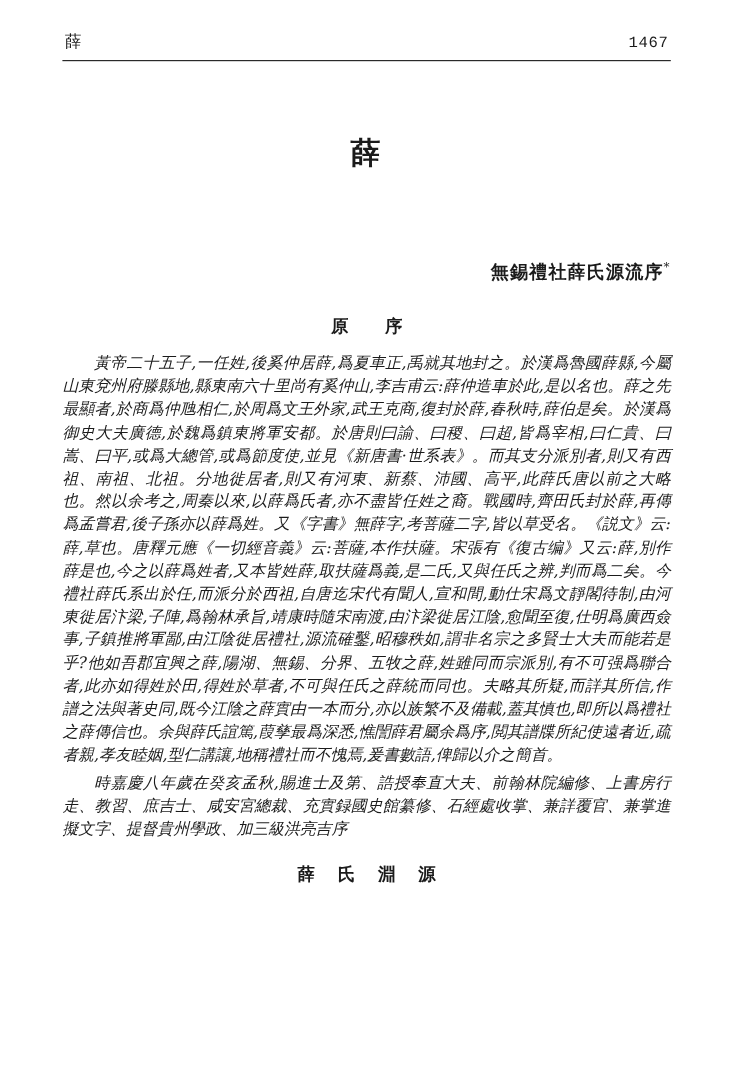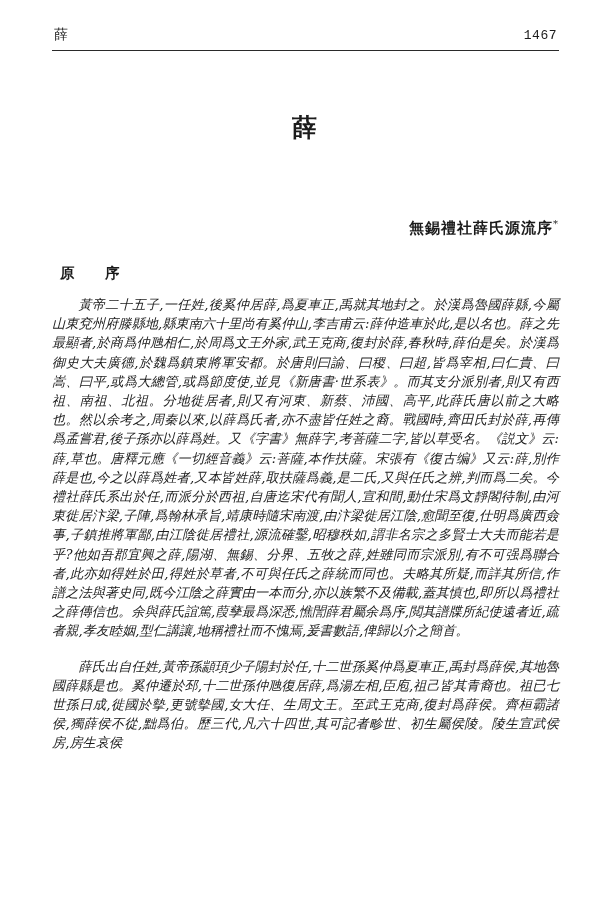--- a/index.html
+++ b/index.html
@@ -51,21 +51,21 @@
     font-weight: bold;
     margin-top: 74px;
     letter-spacing: 1px;
   }
   .section-title .asterisk {
     font-size: 10px;
     vertical-align: super;
     font-weight: normal;
   }
   .subsection-title {
-    text-align: left;
+    text-align: center;
     font-size: 14.5px;
     font-weight: bold;
     margin-top: 26px;
     letter-spacing: 8px;
     padding-left: 8px;
   }
   .body-text {
     font-size: 13.2px;
     line-height: 19.2px;
     text-align: justify;
@@ -105,20 +105,19 @@
 
   <div class="section-title">
     <span>無錫禮社薛氏源流序</span><span class="asterisk">*</span>
   </div>
 
   <div class="subsection-title">原　序</div>
 
   <div class="body-text">
     <p>黃帝二十五子,一任姓,後奚仲居薛,爲夏車正,禹就其地封之。於漢爲魯國薛縣,今屬山東兗州府滕縣地,縣東南六十里尚有奚仲山,李吉甫云:薛仲造車於此,是以名也。薛之先最顯者,於商爲仲虺相仁,於周爲文王外家,武王克商,復封於薛,春秋時,薛伯是矣。於漢爲御史大夫廣德,於魏爲鎮東將軍安都。於唐則曰諭、曰稷、曰超,皆爲宰相,曰仁貴、曰嵩、曰平,或爲大總管,或爲節度使,並見《新唐書·世系表》。而其支分派別者,則又有西祖、南祖、北祖。分地徙居者,則又有河東、新蔡、沛國、高平,此薛氏唐以前之大略也。然以余考之,周秦以來,以薛爲氏者,亦不盡皆任姓之裔。戰國時,齊田氏封於薛,再傳爲孟嘗君,後子孫亦以薛爲姓。又《字書》無薛字,考菩薩二字,皆以草受名。《説文》云:薛,草也。唐釋元應《一切經音義》云:菩薩,本作扶薩。宋張有《復古编》又云:薛,別作薛是也,今之以薛爲姓者,又本皆姓薛,取扶薩爲義,是二氏,又與任氏之辨,判而爲二矣。今禮社薛氏系出於任,而派分於西祖,自唐迄宋代有聞人,宣和間,動仕宋爲文靜閣待制,由河東徙居汴梁,子陣,爲翰林承旨,靖康時隨宋南渡,由汴梁徙居江陰,愈聞至復,仕明爲廣西僉事,子鎮推將軍鄙,由江陰徙居禮社,源流確鑿,昭穆秩如,謂非名宗之多賢士大夫而能若是乎?他如吾郡宜興之薛,陽湖、無錫、分界、五牧之薛,姓雖同而宗派別,有不可强爲聯合者,此亦如得姓於田,得姓於草者,不可與任氏之薛統而同也。夫略其所疑,而詳其所信,作譜之法與著史同,既今江陰之薛實由一本而分,亦以族繁不及備載,蓋其慎也,即所以爲禮社之薛傳信也。余與薛氏誼篤,葭孳最爲深悉,憔誾薛君屬余爲序,閲其譜牒所紀使遠者近,疏者親,孝友睦姻,型仁講讓,地稱禮社而不愧焉,爰書數語,俾歸以介之簡首。</p>
     <div class="gap-small"></div>
+    <p>時嘉慶八年歲在癸亥孟秋,賜進士及第、誥授奉直大夫、前翰林院編修、上書房行走、教習、庶吉士、咸安宮總裁、充實録國史館纂修、石經處收掌、兼詳覆官、兼掌進擬文字、提督貴州學政、加三級洪亮吉序</p>
   </div>
 
+  <div class="subsection-title2">薛 氏 淵 源</div>
 
-  <div class="body-text">
-    <p>薛氏出自任姓,黃帝孫顓頊少子陽封於任,十二世孫奚仲爲夏車正,禹封爲薛侯,其地魯國薛縣是也。奚仲遷於邳,十二世孫仲虺復居薛,爲湯左相,臣庖,祖己皆其青裔也。祖已七世孫日成,徙國於摰,更號摰國,女大任、生周文王。至武王克商,復封爲薛侯。齊桓霸諸侯,獨薛侯不從,黜爲伯。歷三代,凡六十四世,其可記者畛世、初生屬侯陵。陵生宣武侯房,房生哀侯</p>
-  </div>
 
 </div>
 
 </body></html>

